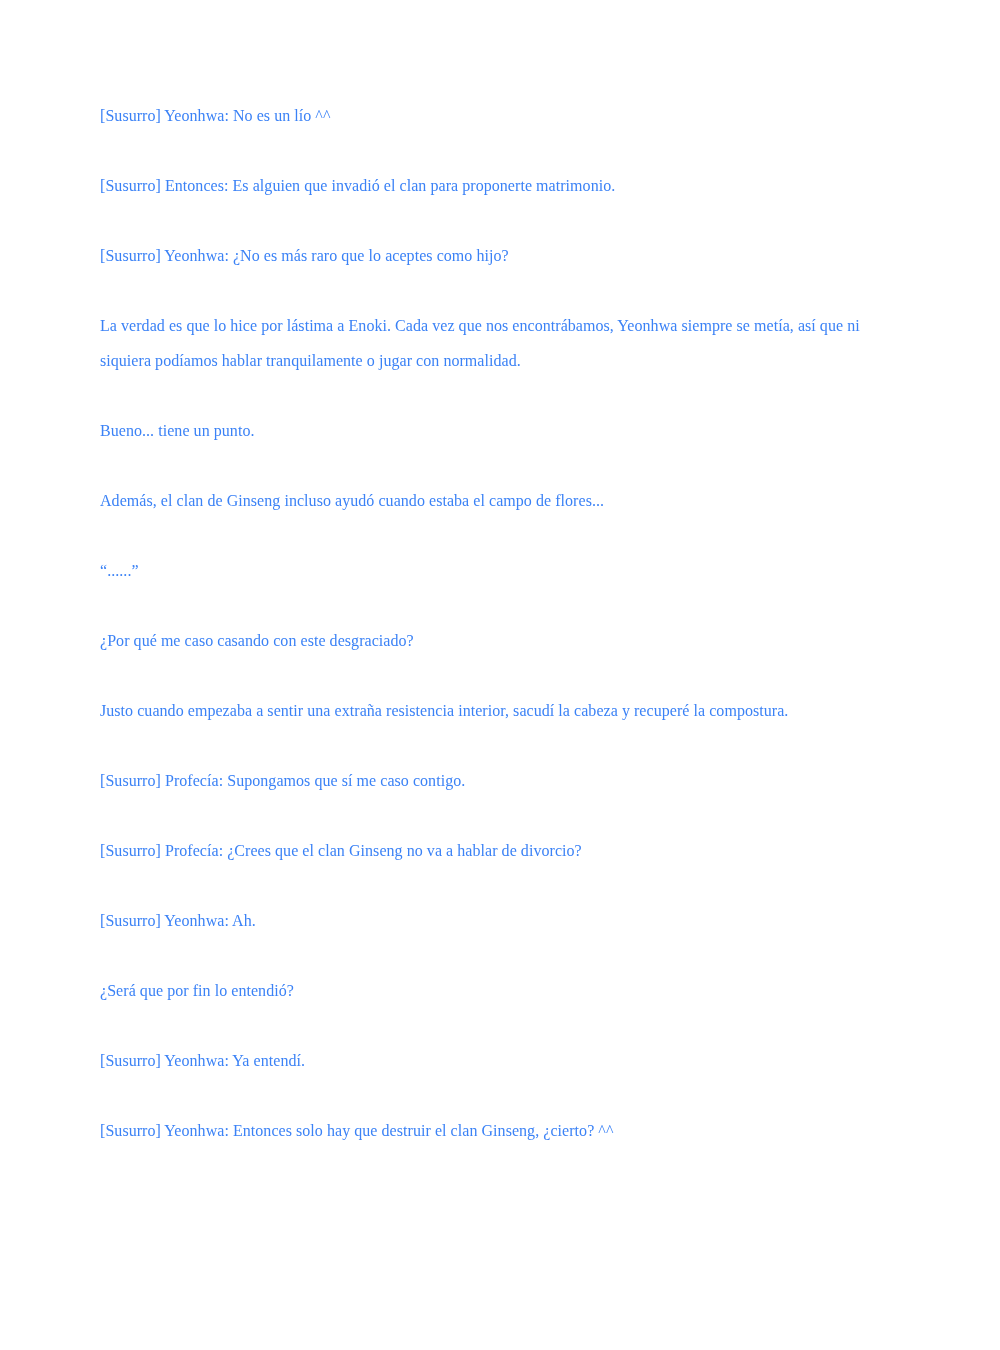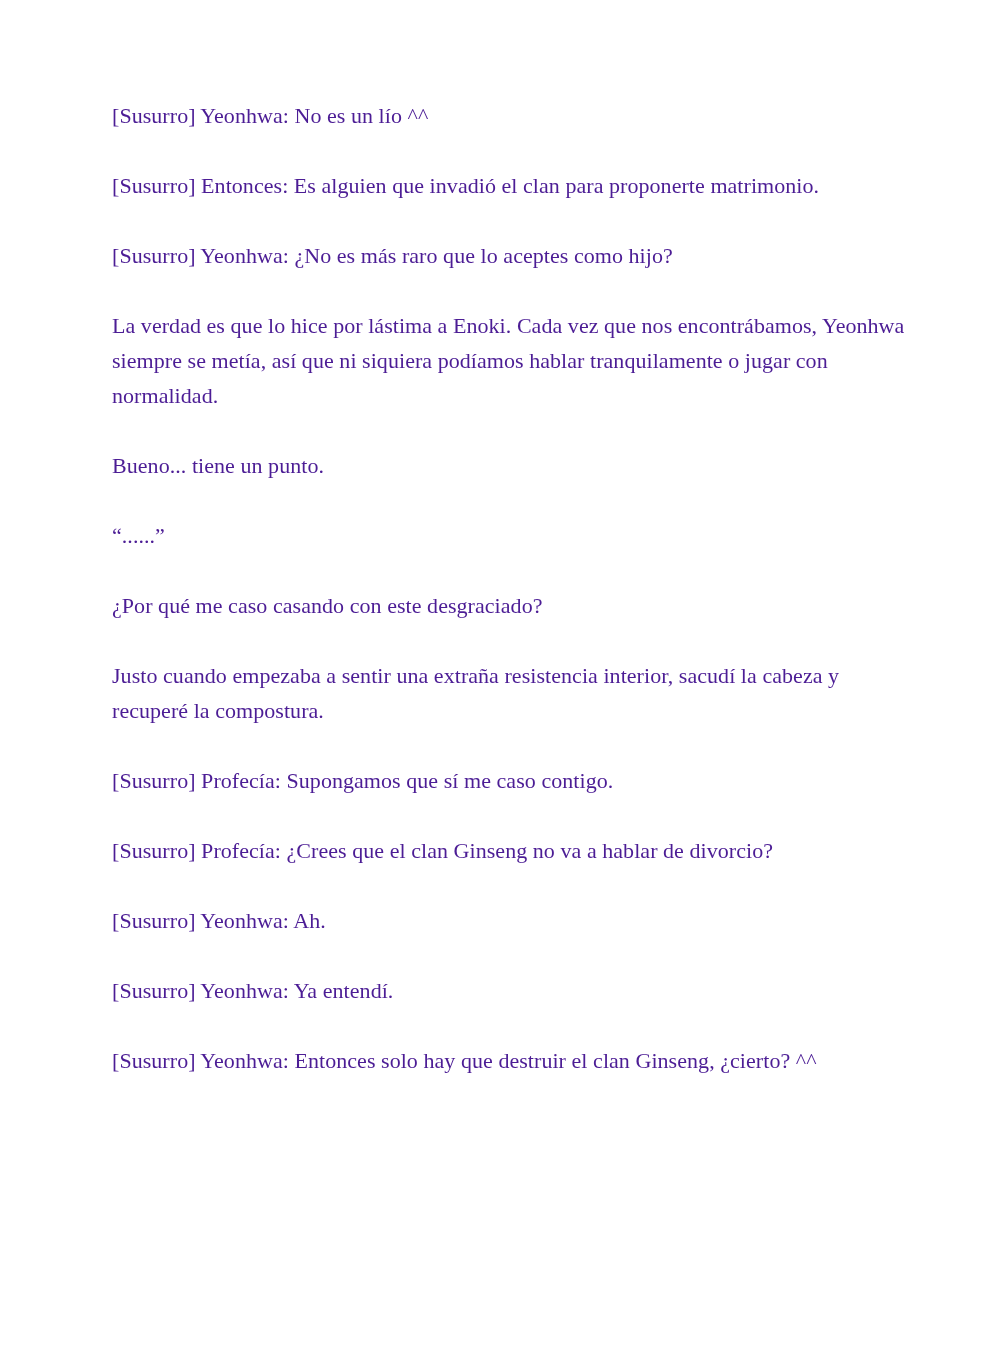--- a/index.html
+++ b/index.html
@@ -12,41 +12,42 @@
       height: 1350px;
       overflow: hidden;
       position: relative;
     }
     .page {
       position: absolute;
       left: 100px;
       top: 98px;
       width: 805px;
       font-family: "Liberation Serif", "DejaVu Serif", serif;
-      font-size: 22px;
+      font-size: 16px;
       line-height: 35px;
-      color: #4c1d95;
+      color: #3b82f6;
       letter-spacing: 0.05px;
-      margin-left: 12px;
     }
     .para {
       margin: 0 0 35px 0;
       padding: 0;
     }
   </style>
 </head>
 <body>
 
 <div class="page">
   <p class="para">[Susurro] Yeonhwa: No es un lío ^^</p>
   <p class="para">[Susurro] Entonces: Es alguien que invadió el clan para proponerte matrimonio.</p>
   <p class="para">[Susurro] Yeonhwa: ¿No es más raro que lo aceptes como hijo?</p>
   <p class="para">La verdad es que lo hice por lástima a Enoki. Cada vez que nos encontrábamos, Yeonhwa siempre se metía, así que ni siquiera podíamos hablar tranquilamente o jugar con normalidad.</p>
   <p class="para">Bueno... tiene un punto.</p>
+  <p class="para">Además, el clan de Ginseng incluso ayudó cuando estaba el campo de flores...</p>
   <p class="para">“......”</p>
   <p class="para">¿Por qué me caso casando con este desgraciado?</p>
   <p class="para">Justo cuando empezaba a sentir una extraña resistencia interior, sacudí la cabeza y recuperé la compostura.</p>
   <p class="para">[Susurro] Profecía: Supongamos que sí me caso contigo.</p>
   <p class="para">[Susurro] Profecía: ¿Crees que el clan Ginseng no va a hablar de divorcio?</p>
   <p class="para">[Susurro] Yeonhwa: Ah.</p>
+  <p class="para">¿Será que por fin lo entendió?</p>
   <p class="para">[Susurro] Yeonhwa: Ya entendí.</p>
   <p class="para">[Susurro] Yeonhwa: Entonces solo hay que destruir el clan Ginseng, ¿cierto? ^^</p>
 </div>
 
 </body></html>

